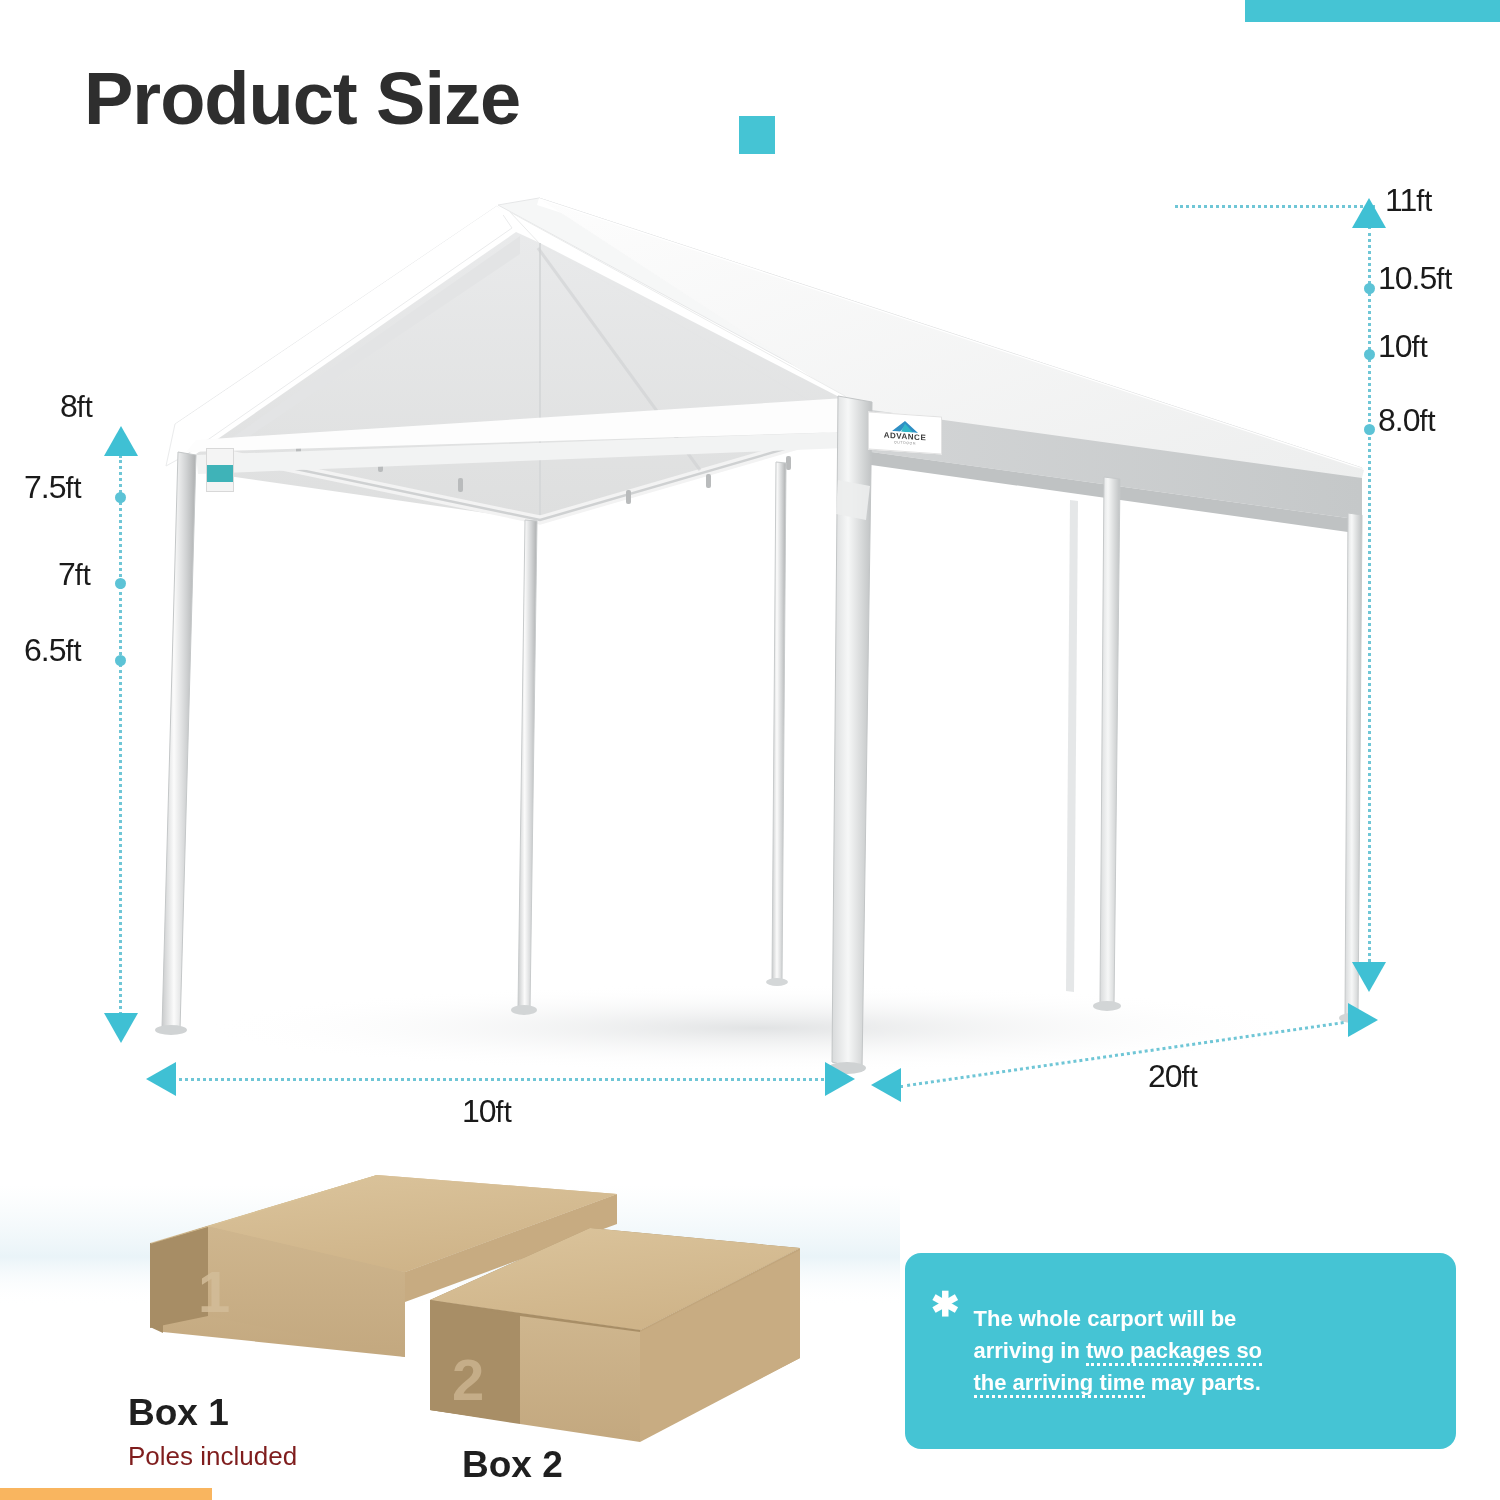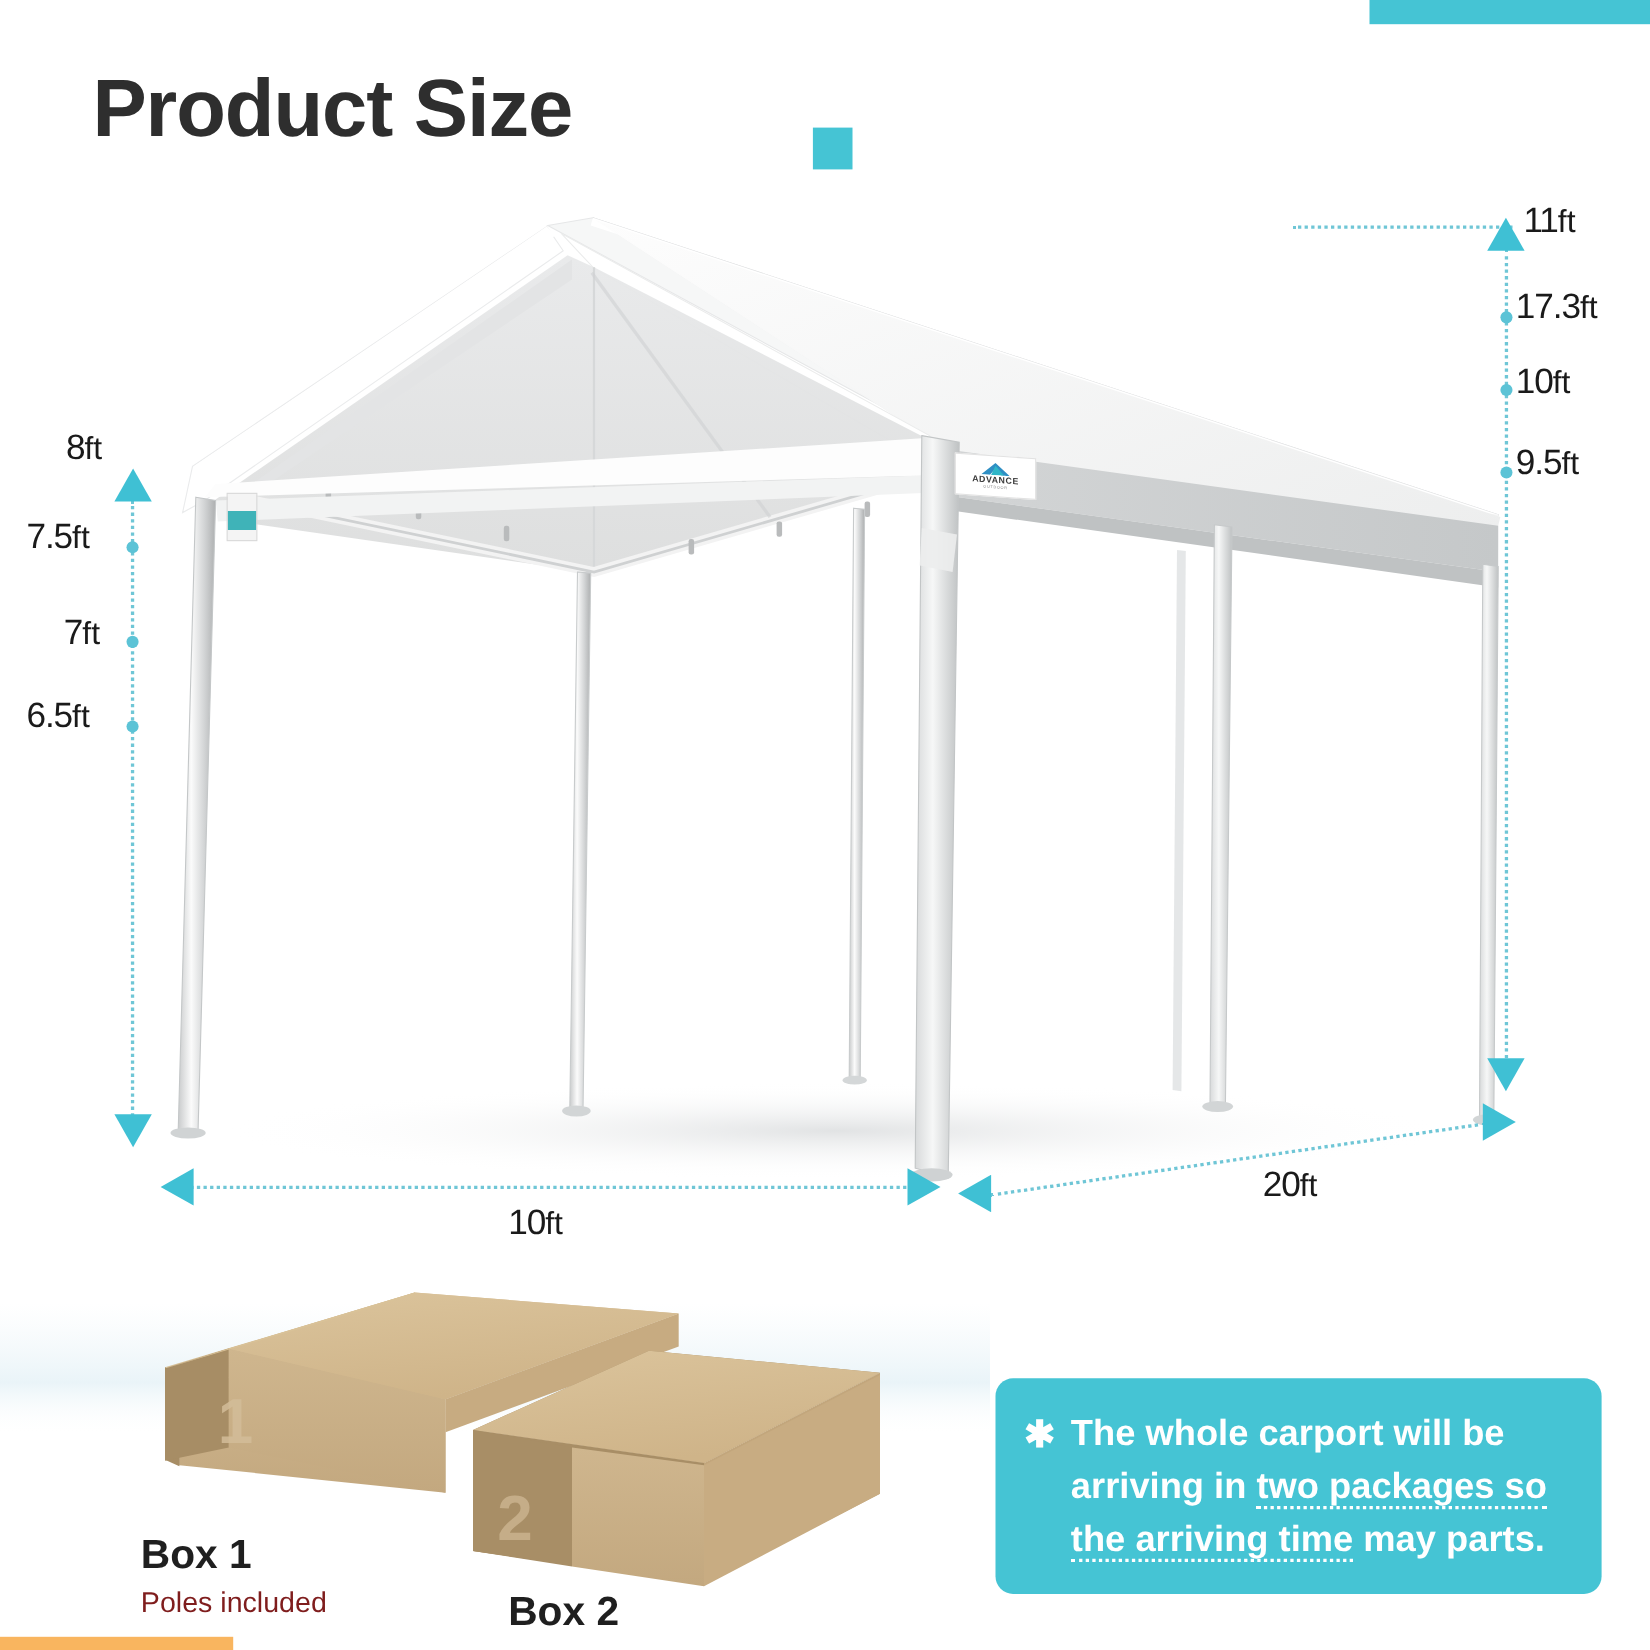--- a/index.html
+++ b/index.html
@@ -121,21 +121,21 @@
     position:absolute;left:905px;top:1253px;width:551px;height:196px;
     background:#45c4d4;border-radius:16px;
     display:flex;align-items:center;
     box-sizing:border-box;padding:0 30px 0 26px;
   }
   .note-star{
     color:#ffffff;font-size:34px;font-weight:bold;line-height:1;
     margin-right:14px;align-self:flex-start;margin-top:34px;
   }
   .note-text{
-    color:#ffffff;font-size:33px;font-weight:bold;line-height:1.45;
+    color:#ffffff;font-size:22px;font-weight:bold;line-height:1.45;
     font-family:"Liberation Sans", sans-serif;
   }
   .u-dot{border-bottom:3px dotted #ffffff;}
 </style>
 </head>
 <body>
 
 <div id="stage">
 
   <div class="accent-top-right"></div>
@@ -264,27 +264,27 @@
   <div class="arrow arrow-down" style="left:1352px;top:962px;"></div>
 
   <div class="tick" style="left:1364px;top:283px;"></div>
   <div class="tick" style="left:1364px;top:349px;"></div>
   <div class="tick" style="left:1364px;top:424px;"></div>
 
   <div class="dim" style="left:1385px;top:182px;">
     <span class="num">11</span><span class="unit">ft</span>
   </div>
   <div class="dim" style="left:1378px;top:260px;">
-    <span class="num">17.3</span><span class="unit">ft</span>
+    <span class="num">10.5</span><span class="unit">ft</span>
   </div>
   <div class="dim" style="left:1378px;top:328px;">
     <span class="num">10</span><span class="unit">ft</span>
   </div>
   <div class="dim" style="left:1378px;top:402px;">
-    <span class="num">9.5</span><span class="unit">ft</span>
+    <span class="num">8.0</span><span class="unit">ft</span>
   </div>
 
   <div class="vline" style="left:119px;top:455px;height:565px;"></div>
 
   <div class="arrow arrow-up" style="left:104px;top:426px;"></div>
   <div class="arrow arrow-down" style="left:104px;top:1013px;"></div>
 
   <div class="tick" style="left:115px;top:492px;"></div>
   <div class="tick" style="left:115px;top:578px;"></div>
   <div class="tick" style="left:115px;top:655px;"></div>

